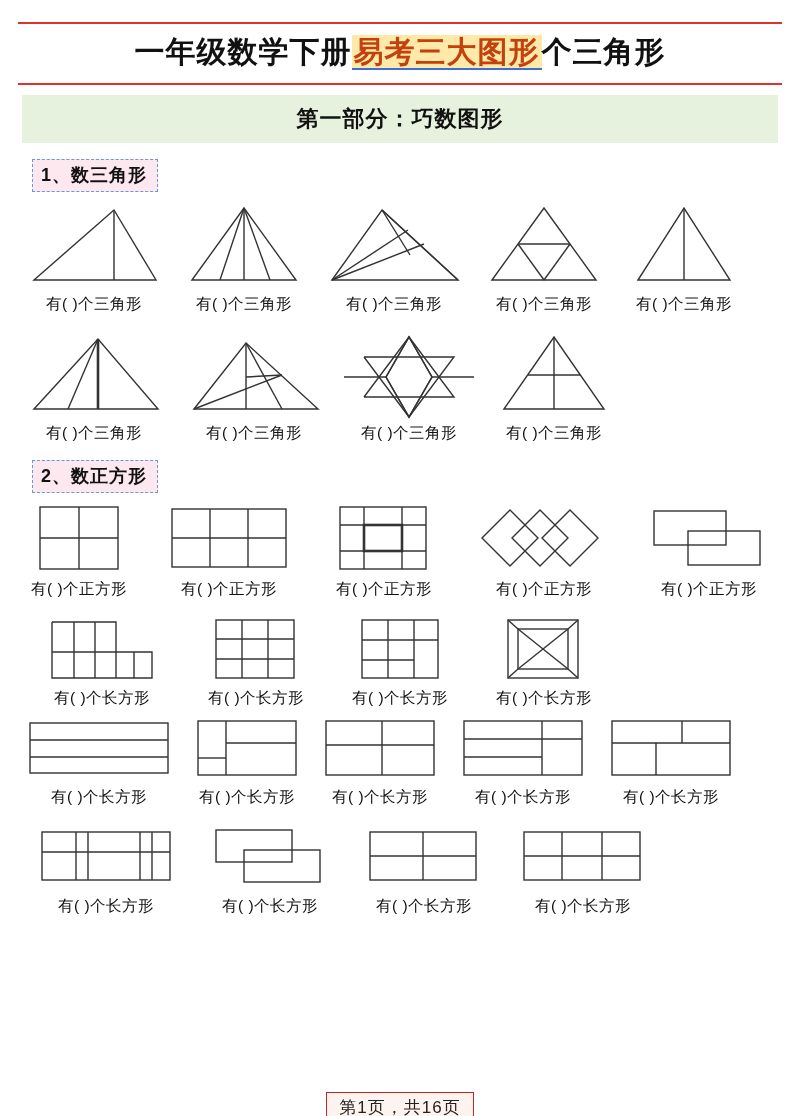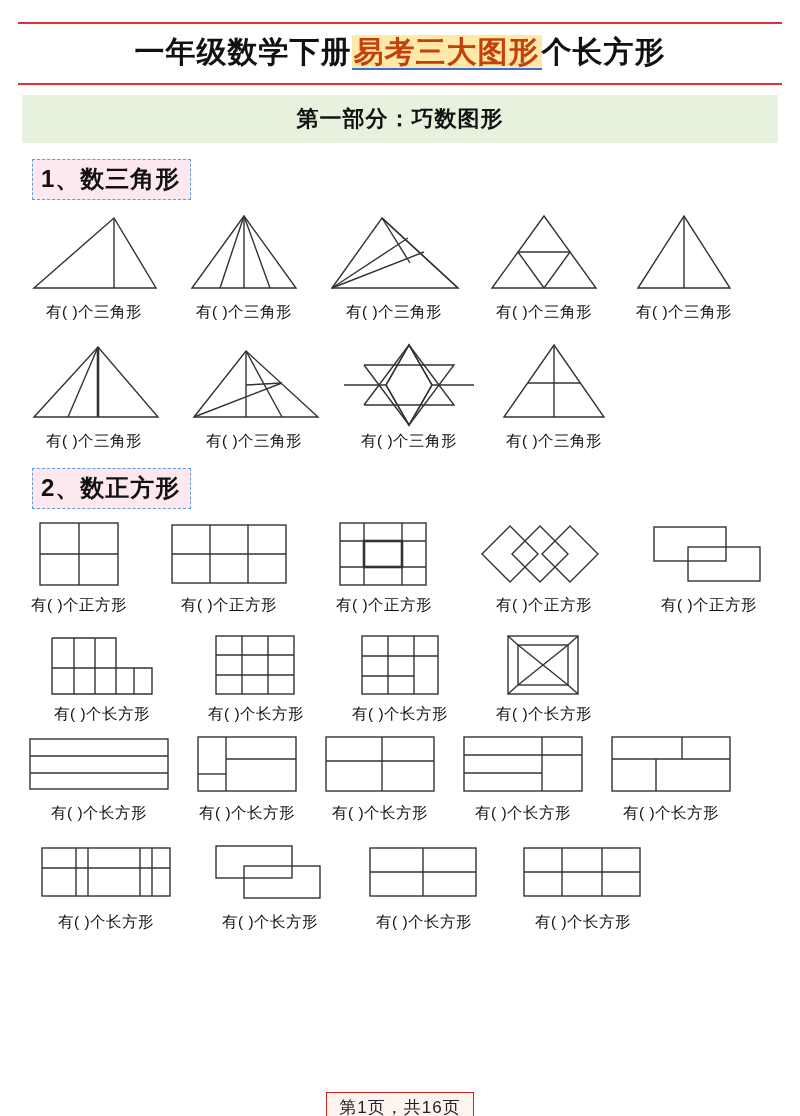--- a/index.html
+++ b/index.html
@@ -57,21 +57,21 @@
     letter-spacing: 1px;
   }
 
   
   .sub-head {
     display: inline-block;
     margin: 16px 0 4px 14px;
     background: #fde8ef;
     border: 1px dashed #6699dd;
     padding: 3px 10px 4px 8px;
-    font-size: 24px;
+    font-size: 18px;
     font-weight: bold;
     letter-spacing: 1px;
   }
 
   
   .row {
     display: flex;
     justify-content: flex-start;
     align-items: flex-end;
     padding: 0 6px;
@@ -119,21 +119,21 @@
   svg .thick { stroke-width: 2.6; }
 </style>
 </head>
 <body>
 
 <div class="page">
 
   
   <div class="title-block">
     <div class="title-line">
-      <span>一年级数学下册</span><span class="title-hl">易考三大图形</span><span>个长方形</span>
+      <span>一年级数学下册</span><span class="title-hl">易考三大图形</span><span>个三角形</span>
     </div>
   </div>
 
   
   <div class="banner">第一部分：巧数图形</div>
 
   
   <div class="sub-head">1、数三角形</div>
 
   <div class="row" style="gap:20px;">

